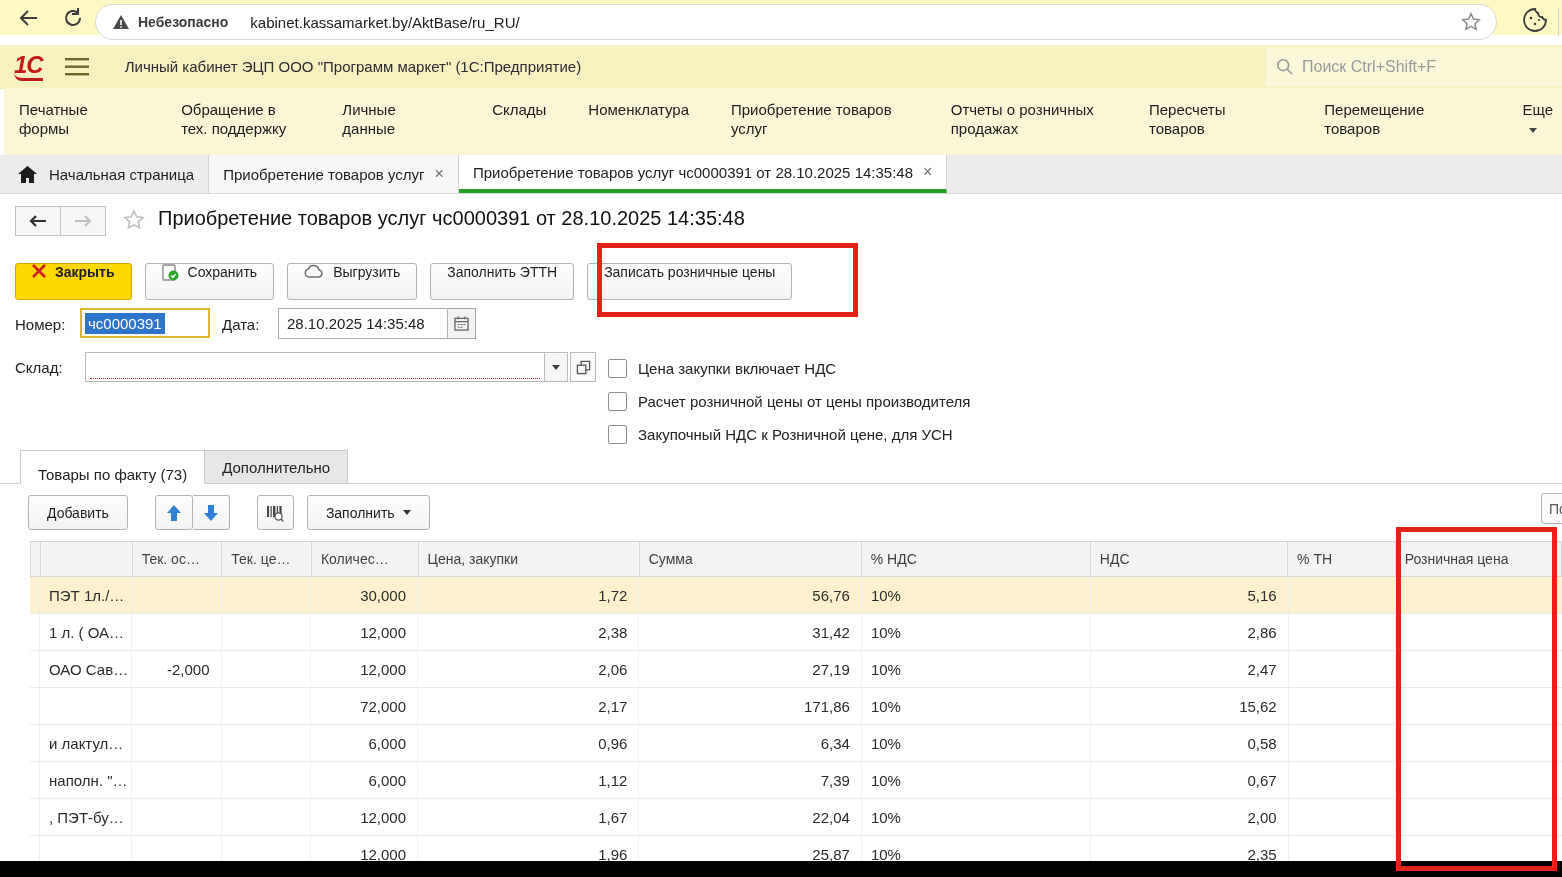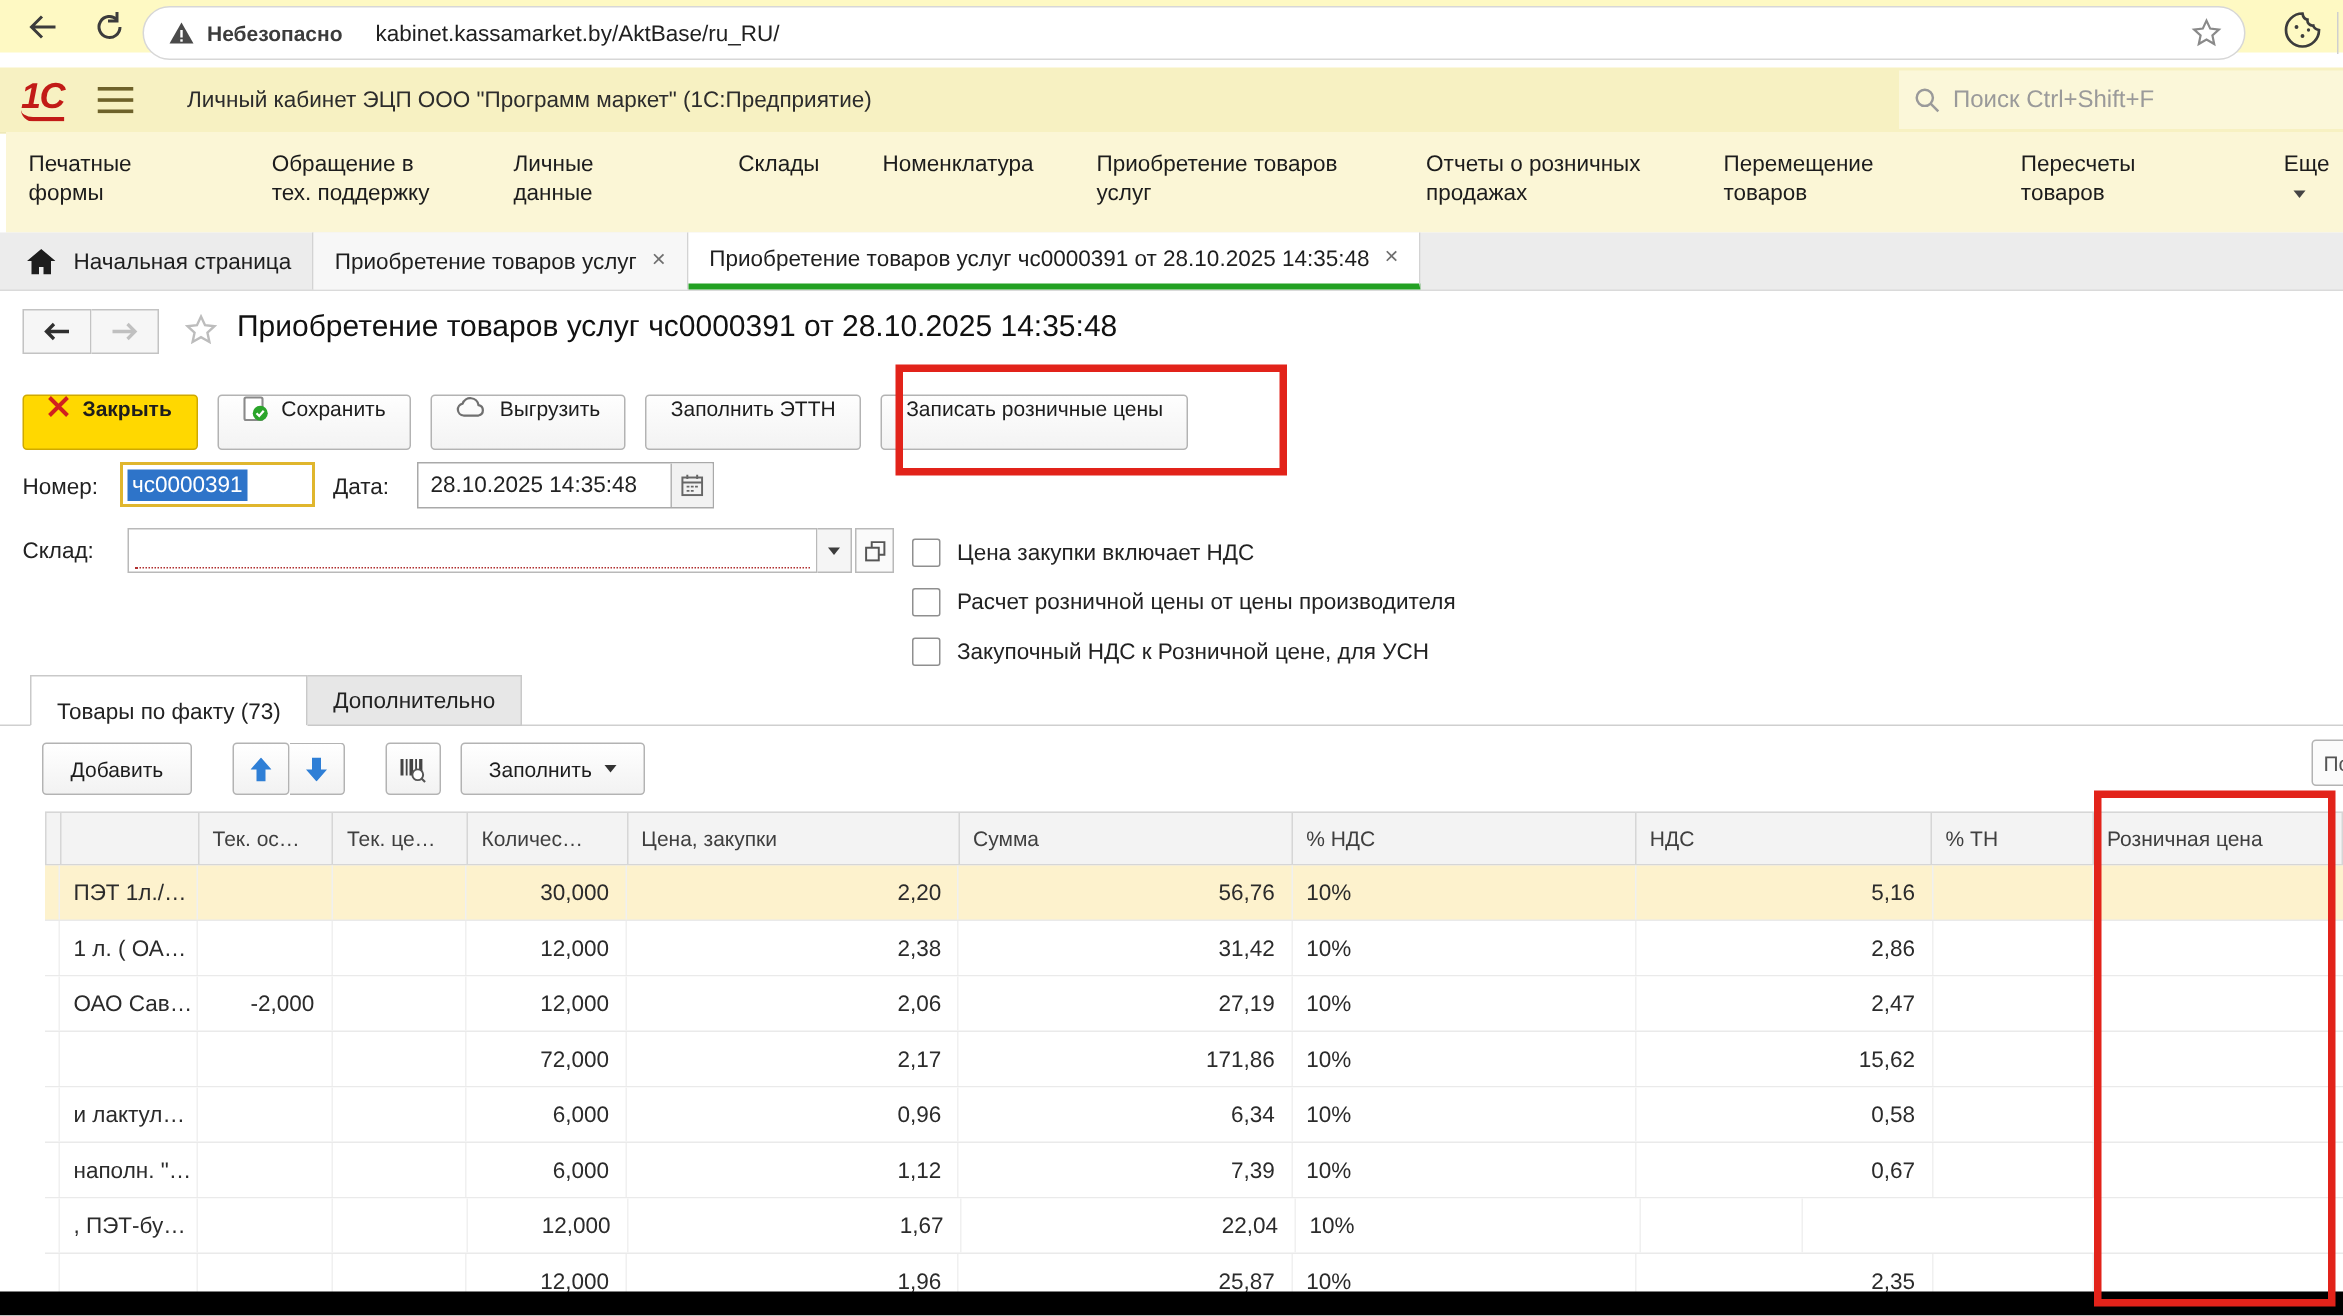--- a/index.html
+++ b/index.html
@@ -173,22 +173,22 @@
 </div>
 
 <div class="menu-bar">
     <div class="menu-item"><span>Печатные формы</span></div>
     <div class="menu-item"><span>Обращение в тех. поддержку</span></div>
     <div class="menu-item"><span>Личные данные</span></div>
     <div class="menu-item"><span>Склады</span></div>
     <div class="menu-item"><span>Номенклатура</span></div>
     <div class="menu-item"><span>Приобретение товаров услуг</span></div>
     <div class="menu-item"><span>Отчеты о розничных продажах</span></div>
+    <div class="menu-item"><span>Пересчеты товаров</span></div>
     <div class="menu-item"><span>Перемещение товаров</span></div>
-    <div class="menu-item"><span>Пересчеты товаров</span></div>
     <div class="menu-item"><span>Еще</span><span class="caret"></span></div>
   </div>
 
 <div class="tabbar">
   <div class="wtab home">
     <svg width="19" height="17" viewBox="0 0 19 17">
         <path d="M9.5 0 L19 8 h-3 v9 h-5 v-5 h-3 v5 H3 V8 H0 Z" fill="#1d1d1d"></path>
       </svg>
     <span>Начальная страница</span>
   </div>
@@ -355,21 +355,21 @@
     <div class="cell c8">% ТН</div>
     <div class="cell c9">Розничная цена</div>
   </div>
 <div class="tbl-body">
     <div class="trow sel">
       <div class="cell cg"></div>
       <div class="cell c0">ПЭТ 1л./…</div>
       <div class="cell c1 num"></div>
       <div class="cell c2 num"></div>
       <div class="cell c3 num">30,000</div>
-      <div class="cell c4 num">2,20</div>
+      <div class="cell c4 num">1,72</div>
       <div class="cell c5 num">56,76</div>
       <div class="cell c6">10%</div>
       <div class="cell c7 num">5,16</div>
       <div class="cell c8"></div>
       <div class="cell c9"></div>
     </div>
     <div class="trow">
       <div class="cell cg"></div>
       <div class="cell c0">1 л. ( ОА…</div>
       <div class="cell c1 num"></div>
@@ -436,20 +436,21 @@
     </div>
     <div class="trow">
       <div class="cell cg"></div>
       <div class="cell c0">, ПЭТ-бу…</div>
       <div class="cell c1 num"></div>
       <div class="cell c2 num"></div>
       <div class="cell c3 num">12,000</div>
       <div class="cell c4 num">1,67</div>
       <div class="cell c5 num">22,04</div>
       <div class="cell c6">10%</div>
+      <div class="cell c7 num">2,00</div>
       <div class="cell c8"></div>
       <div class="cell c9"></div>
     </div>
     <div class="trow">
       <div class="cell cg"></div>
       <div class="cell c0"></div>
       <div class="cell c1 num"></div>
       <div class="cell c2 num"></div>
       <div class="cell c3 num">12,000</div>
       <div class="cell c4 num">1,96</div>

